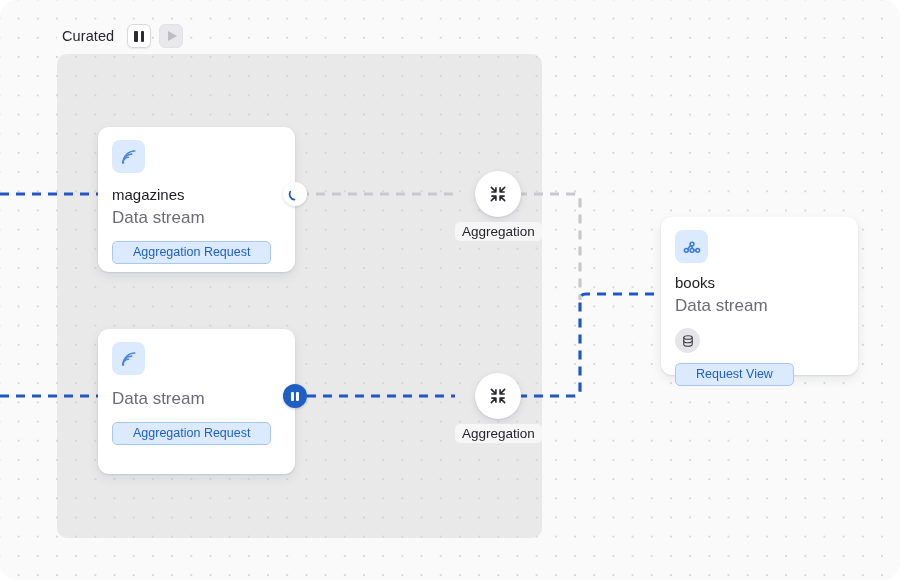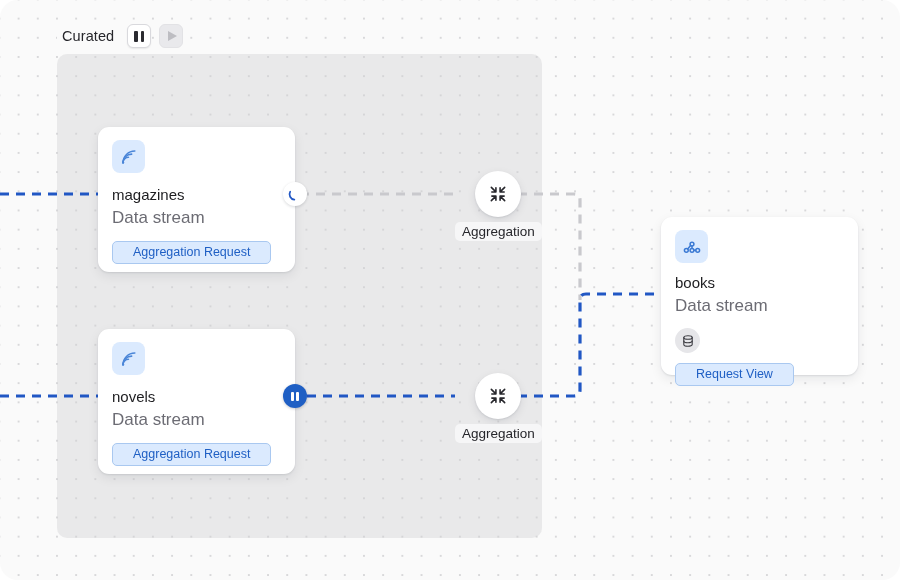--- a/index.html
+++ b/index.html
@@ -195,21 +195,20 @@
   <div class="card" style="left:98px;top:329px;width:197px;height:145px;">
     <div class="card-inner">
       <div class="icon-tile">
         <svg width="19" height="19" viewBox="0 0 24 24" fill="none" stroke="#4b86d8" stroke-width="1.9" stroke-linecap="round" stroke-linejoin="round">
           <path d="M5 20 A15 15 0 0 1 20 5"></path>
           <path d="M5 20 A11 11 0 0 1 16 9"></path>
           <path d="M5 20 A7 7 0 0 1 12 13"></path>
           <circle cx="5.3" cy="19.7" r="1.4" fill="#4b86d8" stroke="none"></circle>
         </svg>
       </div>
-      <p class="node-title">novels</p>
       <p class="node-sub">Data stream</p>
       <span class="chip">Aggregation Request</span>
     </div>
   </div>
 
   <div class="handle paused" style="left:283px;top:384px;">
     <span class="pg">
         <i></i>
         <i></i>
       </span>

